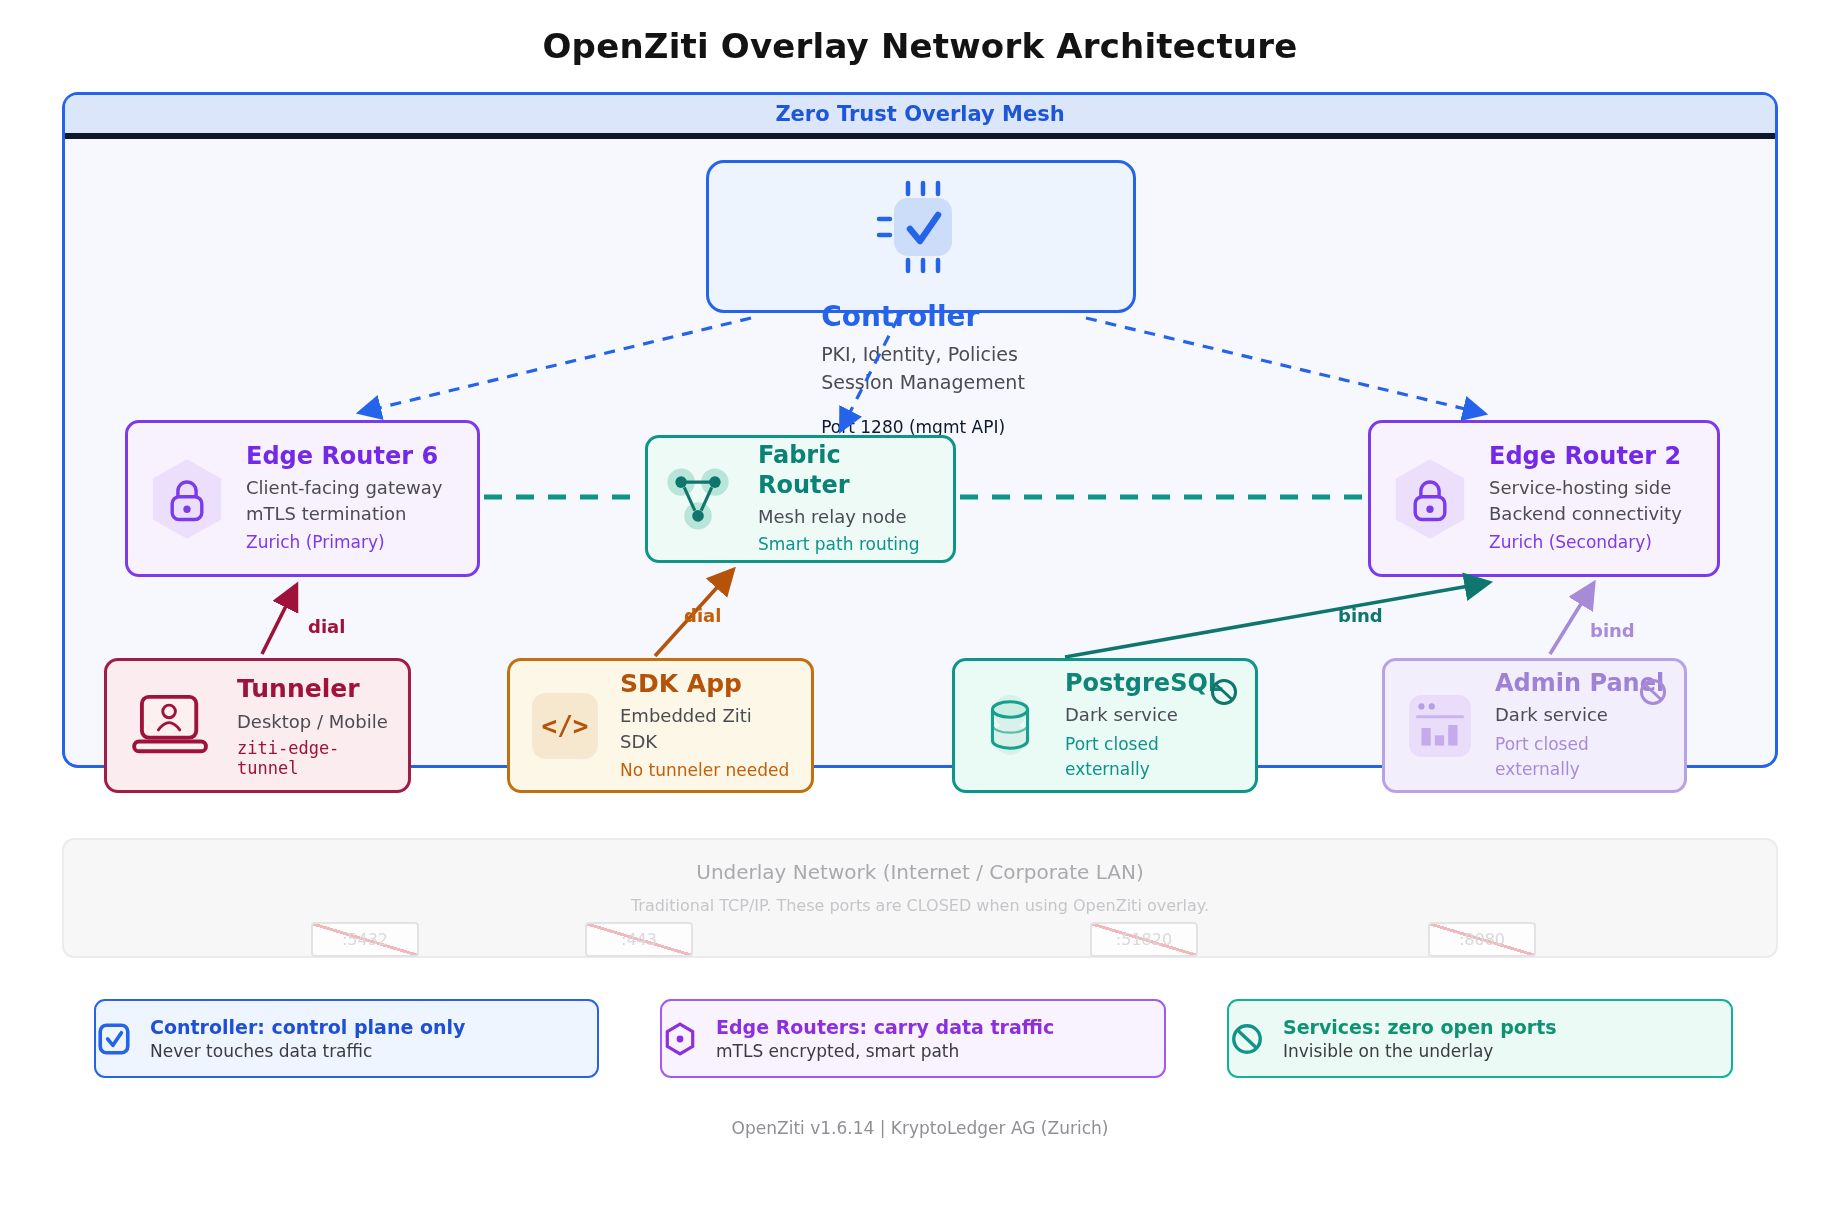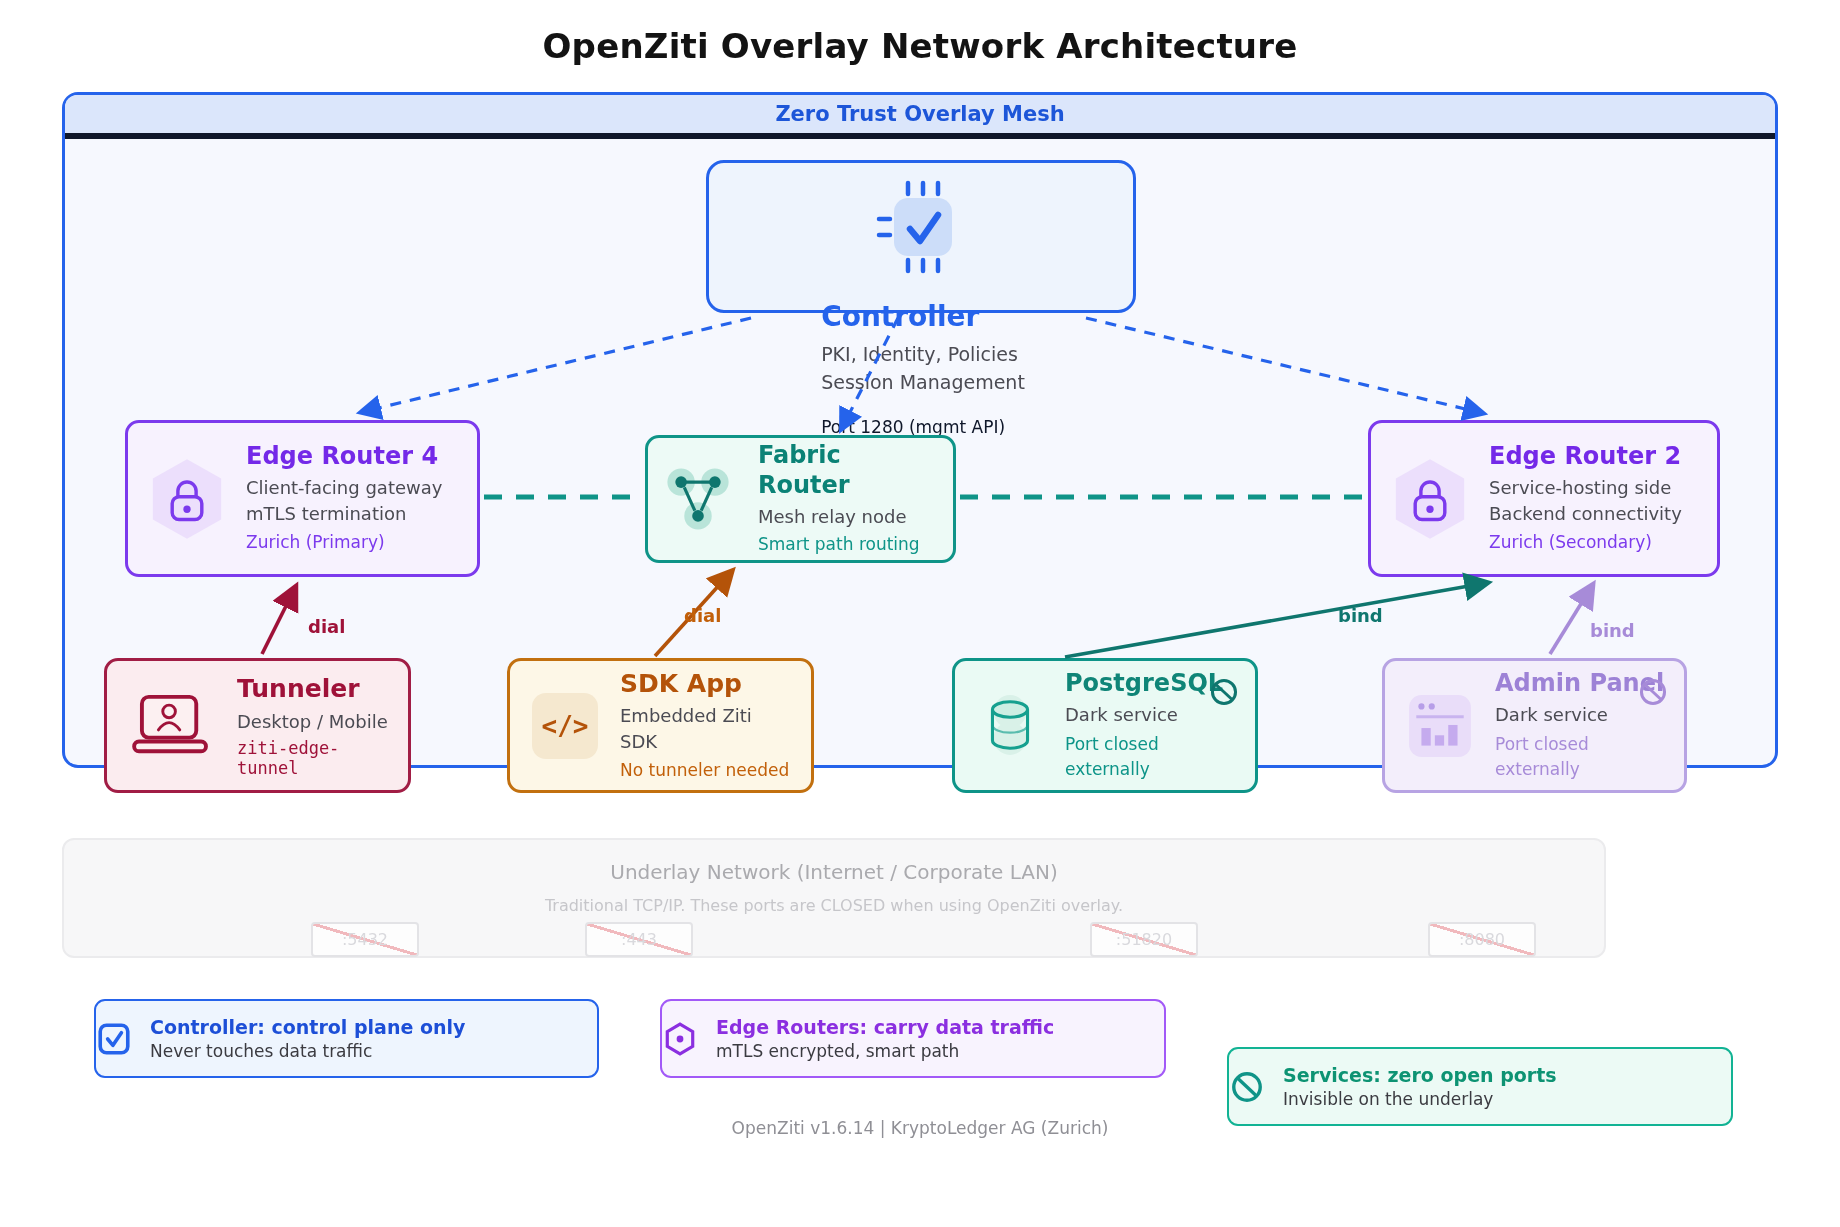--- a/index.html
+++ b/index.html
@@ -66,21 +66,21 @@
 
   .badge { position:absolute; top:16px; right:16px; }
 
   .icon-wrap { flex:0 0 auto; display:flex; align-items:center; justify-content:center; }
   .sdk-glyph { width:66px; height:66px; border-radius:14px; background:#f5e8cf;
     display:flex; align-items:center; justify-content:center;
     font-family:"DejaVu Sans Mono","Liberation Mono",monospace;
     color:#b45309; font-size:26px; font-weight:bold; }
 
   
-  .underlay { position:absolute; left:62px; top:838px; width:1544px; height:120px;
+  .underlay { position:absolute; left:62px; top:838px; width:1716px; height:120px;
     background:#f7f7f8; border:2px solid #ebebed; border-radius:12px; }
   .underlay-title { position:absolute; top:20px; width:100%; text-align:center;
     color:#aaaaae; font-size:20px; }
   .underlay-sub { position:absolute; top:56px; width:100%; text-align:center;
     color:#c6c6ca; font-size:16px; }
   .port-box { position:absolute; top:82px; width:108px; height:35px;
     background:#fdfdfd; border:2px solid #e3e3e6; border-radius:4px;
     display:flex; align-items:center; justify-content:center;
     color:#d9d9dd; font-size:16px;
     background-image:linear-gradient(to bottom left, transparent 47.5%, #f1b9bd 47.5%, #f1b9bd 52.5%, transparent 52.5%); }
@@ -88,21 +88,21 @@
 
   
   .legend-card { position:absolute; top:999px; height:79px; border-radius:11px;
     display:flex; align-items:center; gap:18px; }
   .legend-card .title { font-weight:bold; font-size:19px; margin-bottom:3px; }
   .legend-card .line { color:#3b3b41; font-size:17px; }
   .lg1 { left:94px;  width:505px; background:#eef5fe; border:2.5px solid #2563eb; }
   .lg1 .title { color:#1d4fd7; }
   .lg2 { left:660px; width:506px; background:#f8f3fe; border:2.5px solid #a259f7; }
   .lg2 .title { color:#8b2fe0; }
-  .lg3 { left:1227px; width:506px; background:#ecfaf5; border:2.5px solid #12b394;margin-top:48px; }
+  .lg3 { left:1227px; width:506px; background:#ecfaf5; border:2.5px solid #12b394; }
   .lg3 .title { color:#0d9373; }
 
   .footer { position:absolute; left:0; top:1118px; width:100%; text-align:center;
     color:#8f8f95; font-size:17px; }
 
   
   .arrows { position:absolute; left:0; top:0; width:1840px; height:1227px;
     pointer-events:none; z-index:5; }
   .link-label { position:absolute; z-index:6; font-weight:bold; font-size:18px; }
   .lbl-dial1 { left:308px; top:616px; color:#9f1239; }
@@ -151,21 +151,21 @@
   <div class="card er-card er1-card">
     <span class="icon-wrap">
       <svg width="74" height="82" viewBox="0 0 64 72">
         <polygon points="32,1 62,18 62,54 32,71 2,54 2,18" fill="#ecdffc"></polygon>
         <path d="M24 34 v-5 a8 8 0 0 1 16 0 v5" fill="none" stroke="#7c3aed" stroke-width="3"></path>
         <rect x="19" y="34" width="26" height="20" rx="6" fill="none" stroke="#7c3aed" stroke-width="3"></rect>
         <circle cx="32" cy="45" r="3.2" fill="#7c3aed"></circle>
       </svg>
     </span>
     <div class="txt">
-      <div class="title">Edge Router 4</div>
+      <div class="title">Edge Router 6</div>
       <div class="line">Client-facing gateway</div>
       <div class="line">mTLS termination</div>
       <div class="accent">Zurich (Primary)</div>
     </div>
   </div>
 
   <div class="card fabric-card">
     <span class="icon-wrap">
       <svg width="76" height="68" viewBox="0 0 72 64">
         <circle cx="20" cy="16" r="13" fill="#b9e4d9"></circle>

